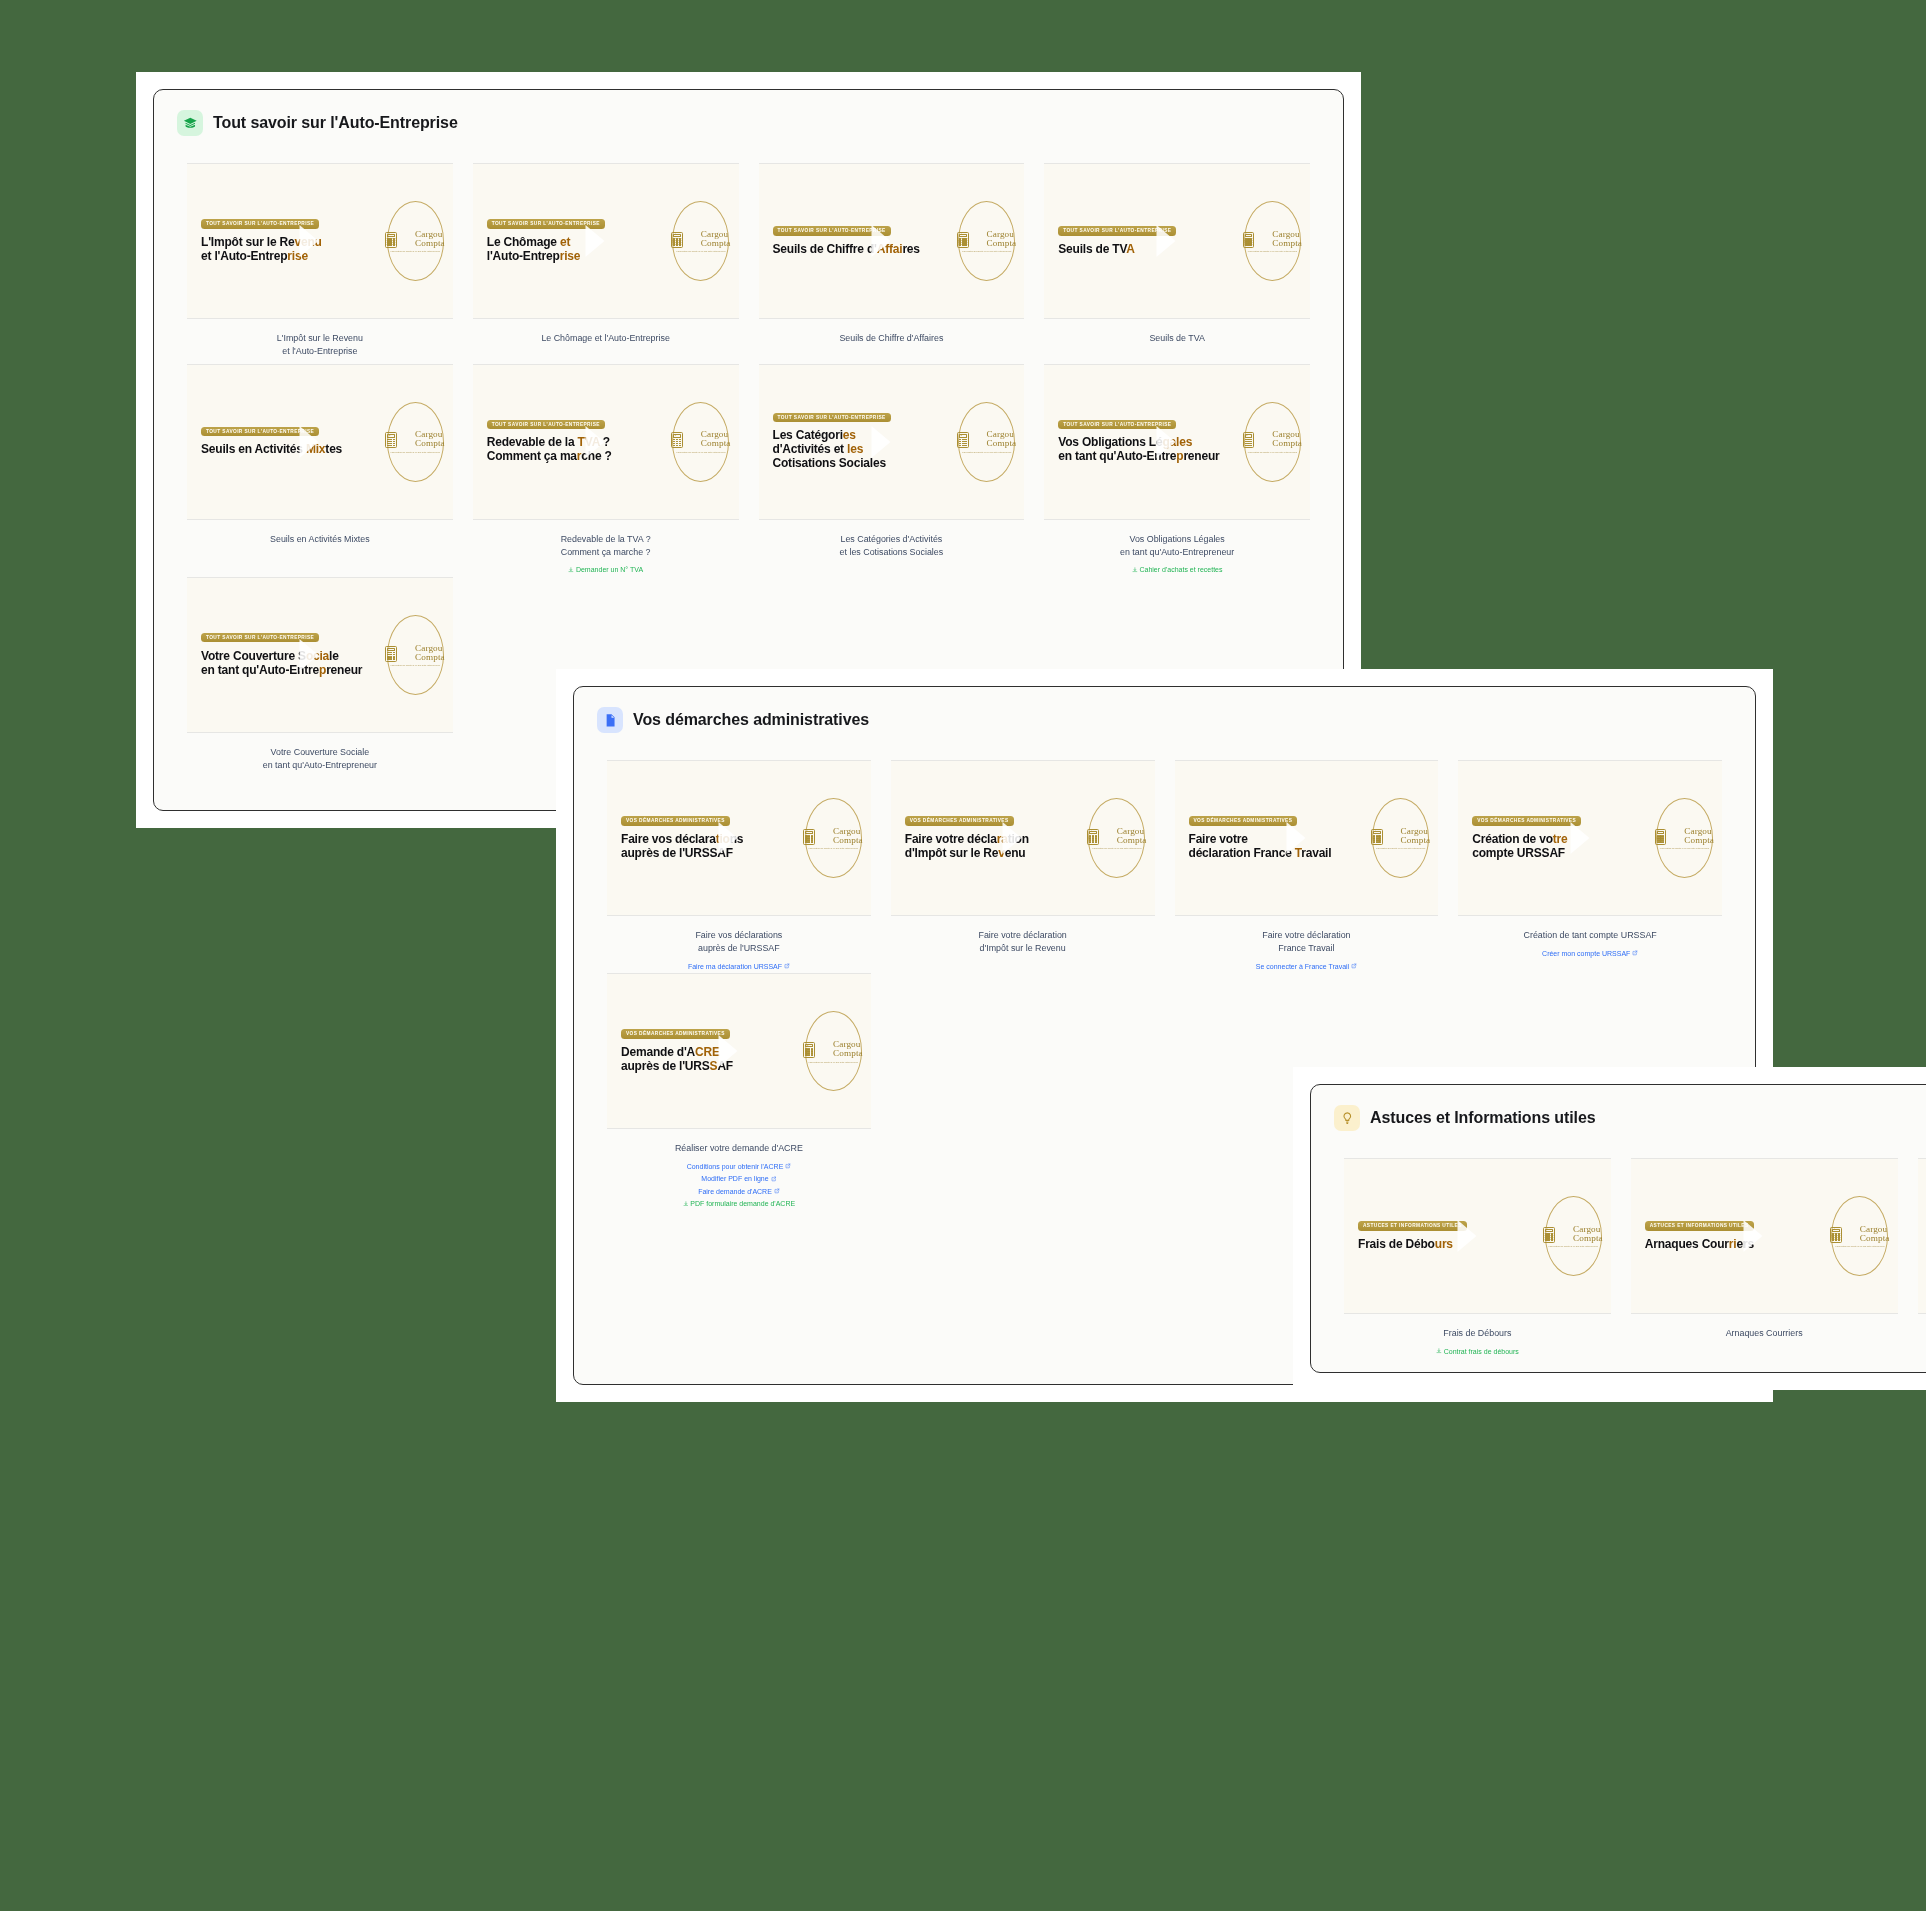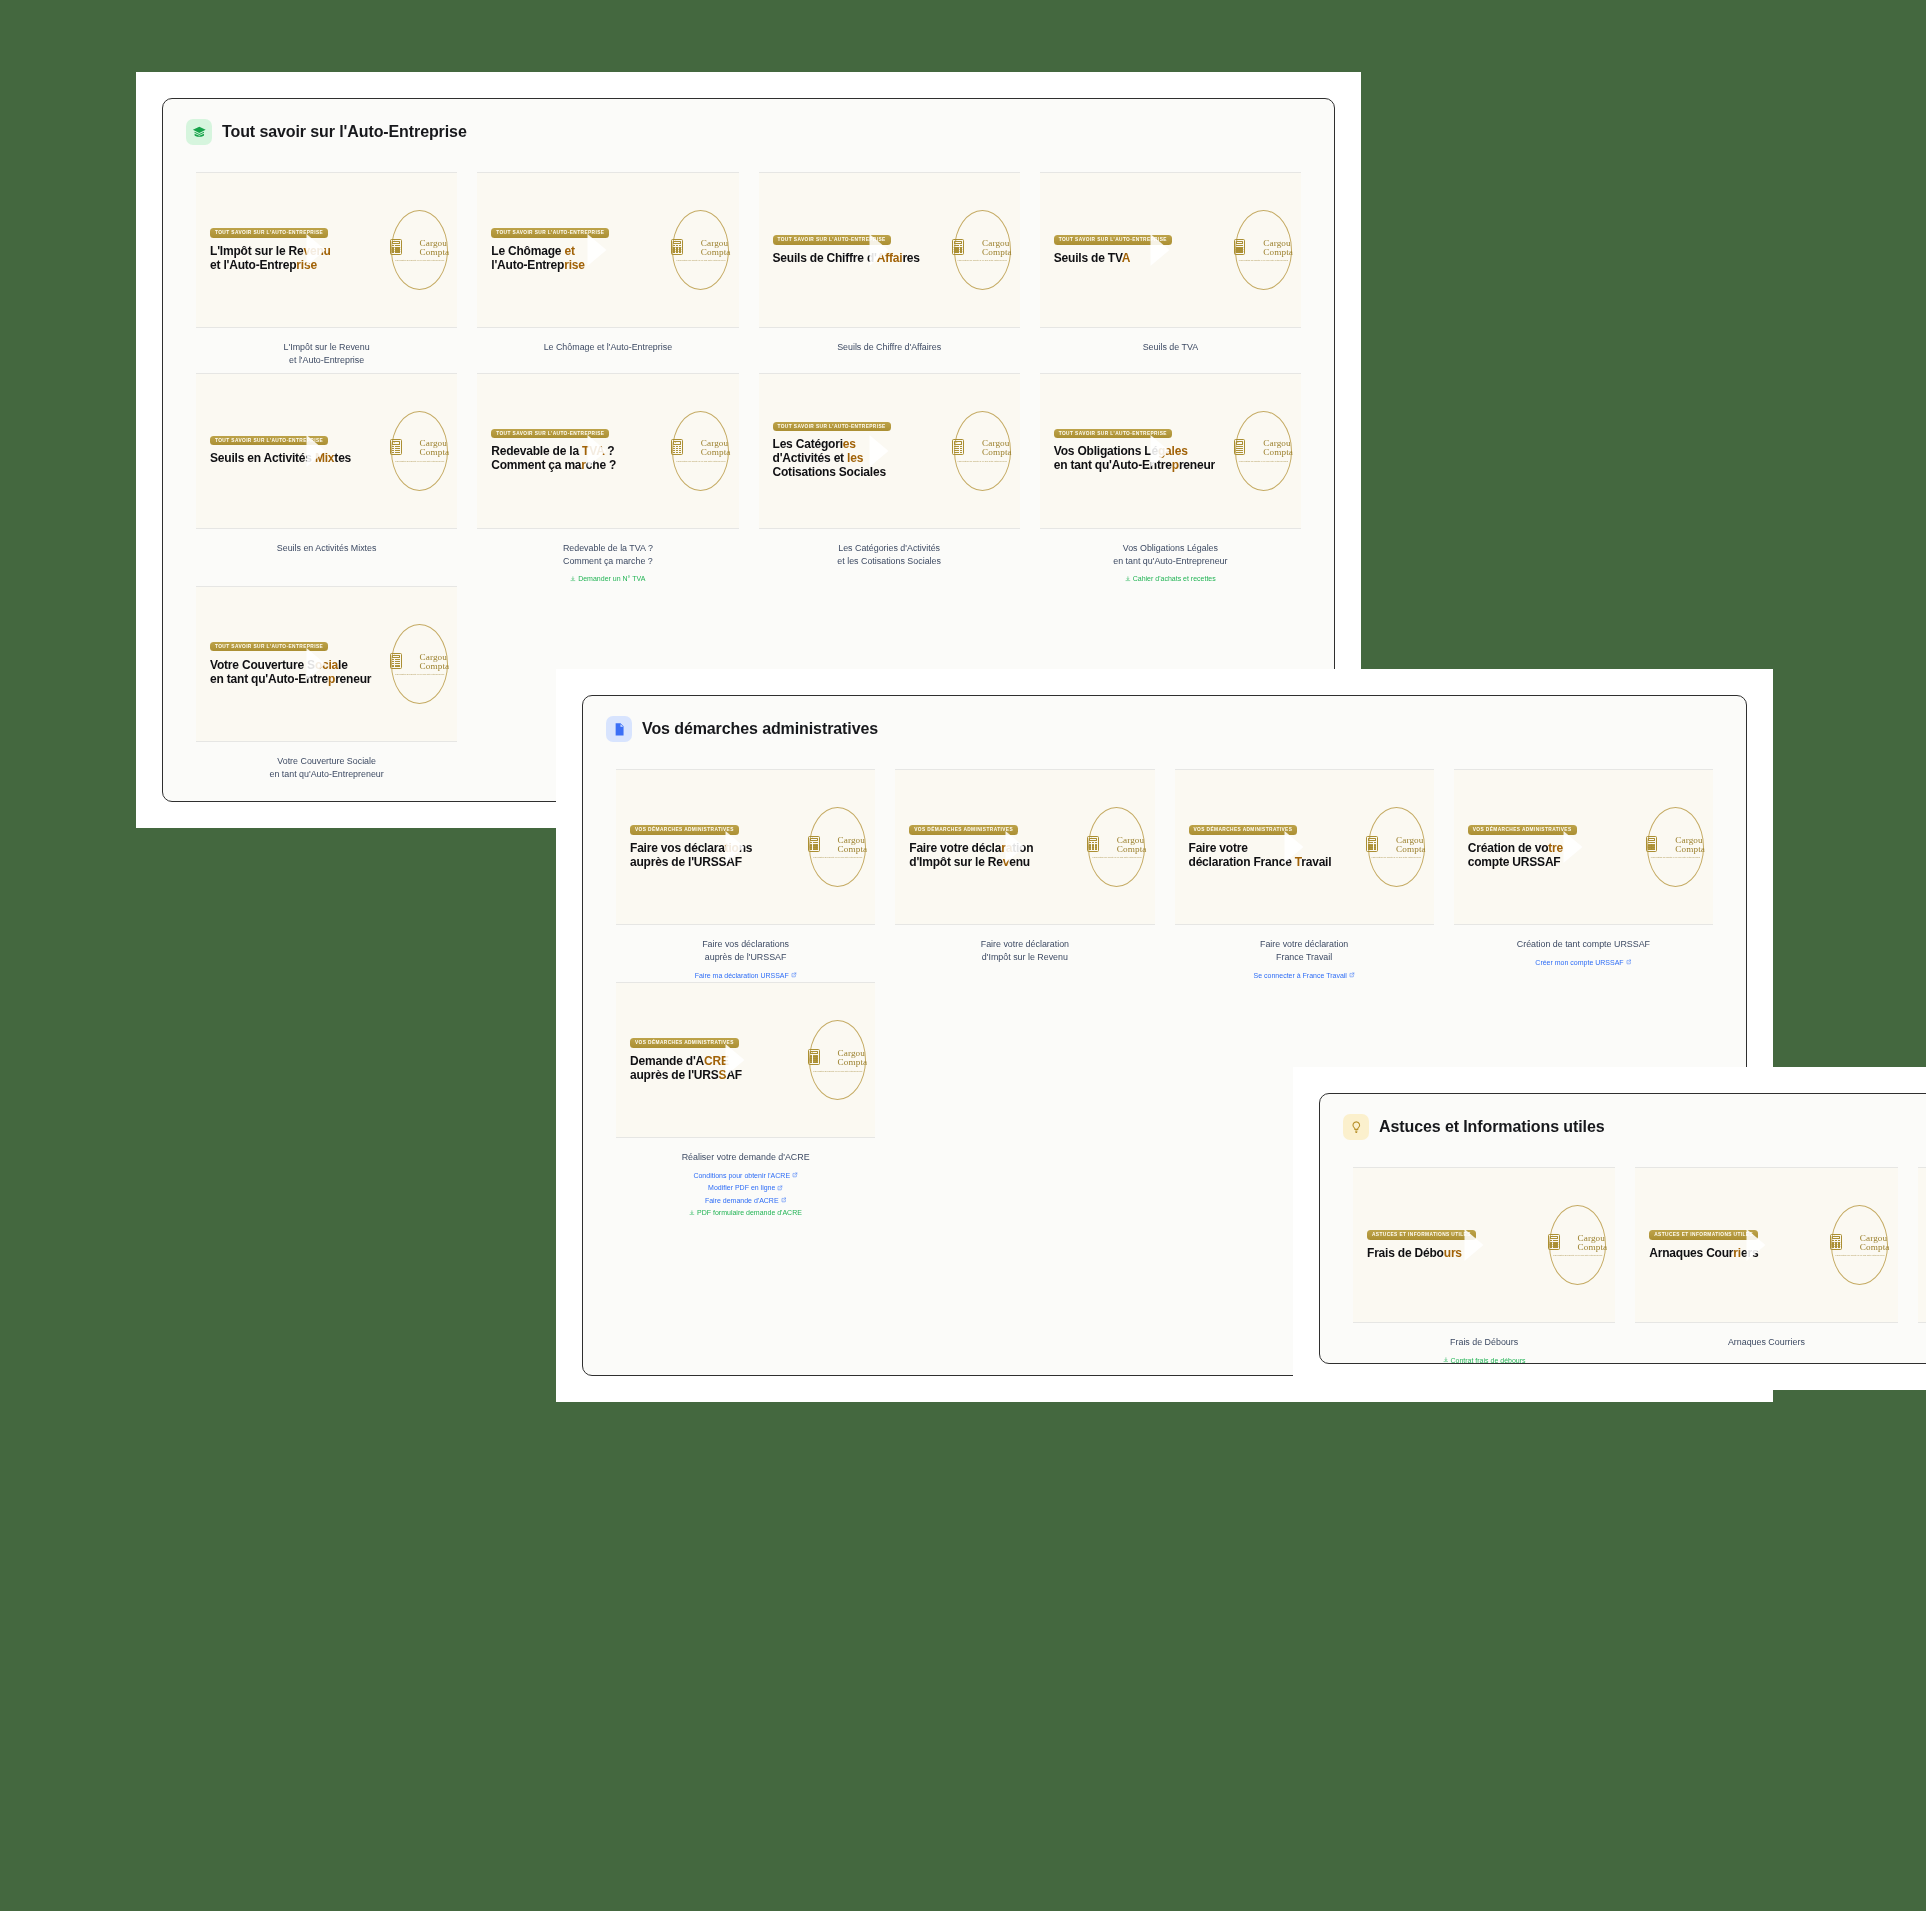--- a/index.html
+++ b/index.html
@@ -9,21 +9,21 @@
     background: #44683f;
     font-family: "Liberation Sans", sans-serif;
     position: relative;
     overflow: hidden;
   }
 
   
   .panel {
     position: absolute;
     background: #ffffff;
-    padding: 26px;
+    padding: 17px;
   }
   .panel-inner {
     background: #fbfbf9;
     border: 1.2px solid #2f2f2f;
     border-radius: 10px;
     width: 100%;
     height: 100%;
     padding: 20px 23px 21.6px 23px;
     overflow: hidden;
   }
@@ -133,21 +133,21 @@
   
   .stamp {
     flex: 0 0 auto;
     width: 57px; height: 80px;
     border: 1px solid #c5ab64;
     border-radius: 50%;
     display: flex; flex-direction: column;
     align-items: center; justify-content: center;
     background: transparent;
   }
-  .stamp-row { display: flex; align-items: flex-start; gap: 18px; }
+  .stamp-row { display: flex; align-items: flex-end; gap: 18px; }
   .calc {
     width: 11.6px; height: 16px;
     border: 0.8px solid #ab8f33;
     border-radius: 1.5px;
     padding: 1px;
     display: flex; flex-direction: column; gap: 0.8px;
   }
   .calc-screen { height: 3.5px; border: 0.5px solid #ab8f33; border-radius: 0.6px; position: relative; }
   .calc-screen::after { content: "+"; position: absolute; left: 0.4px; top: -1.2px; font-size: 3.1px; color: #ab8f33; line-height: 1; }
   .calc-keys { flex: 1; display: grid; grid-template-columns: repeat(3,1fr); grid-template-rows: repeat(4,1fr); gap: 0.5px; }

